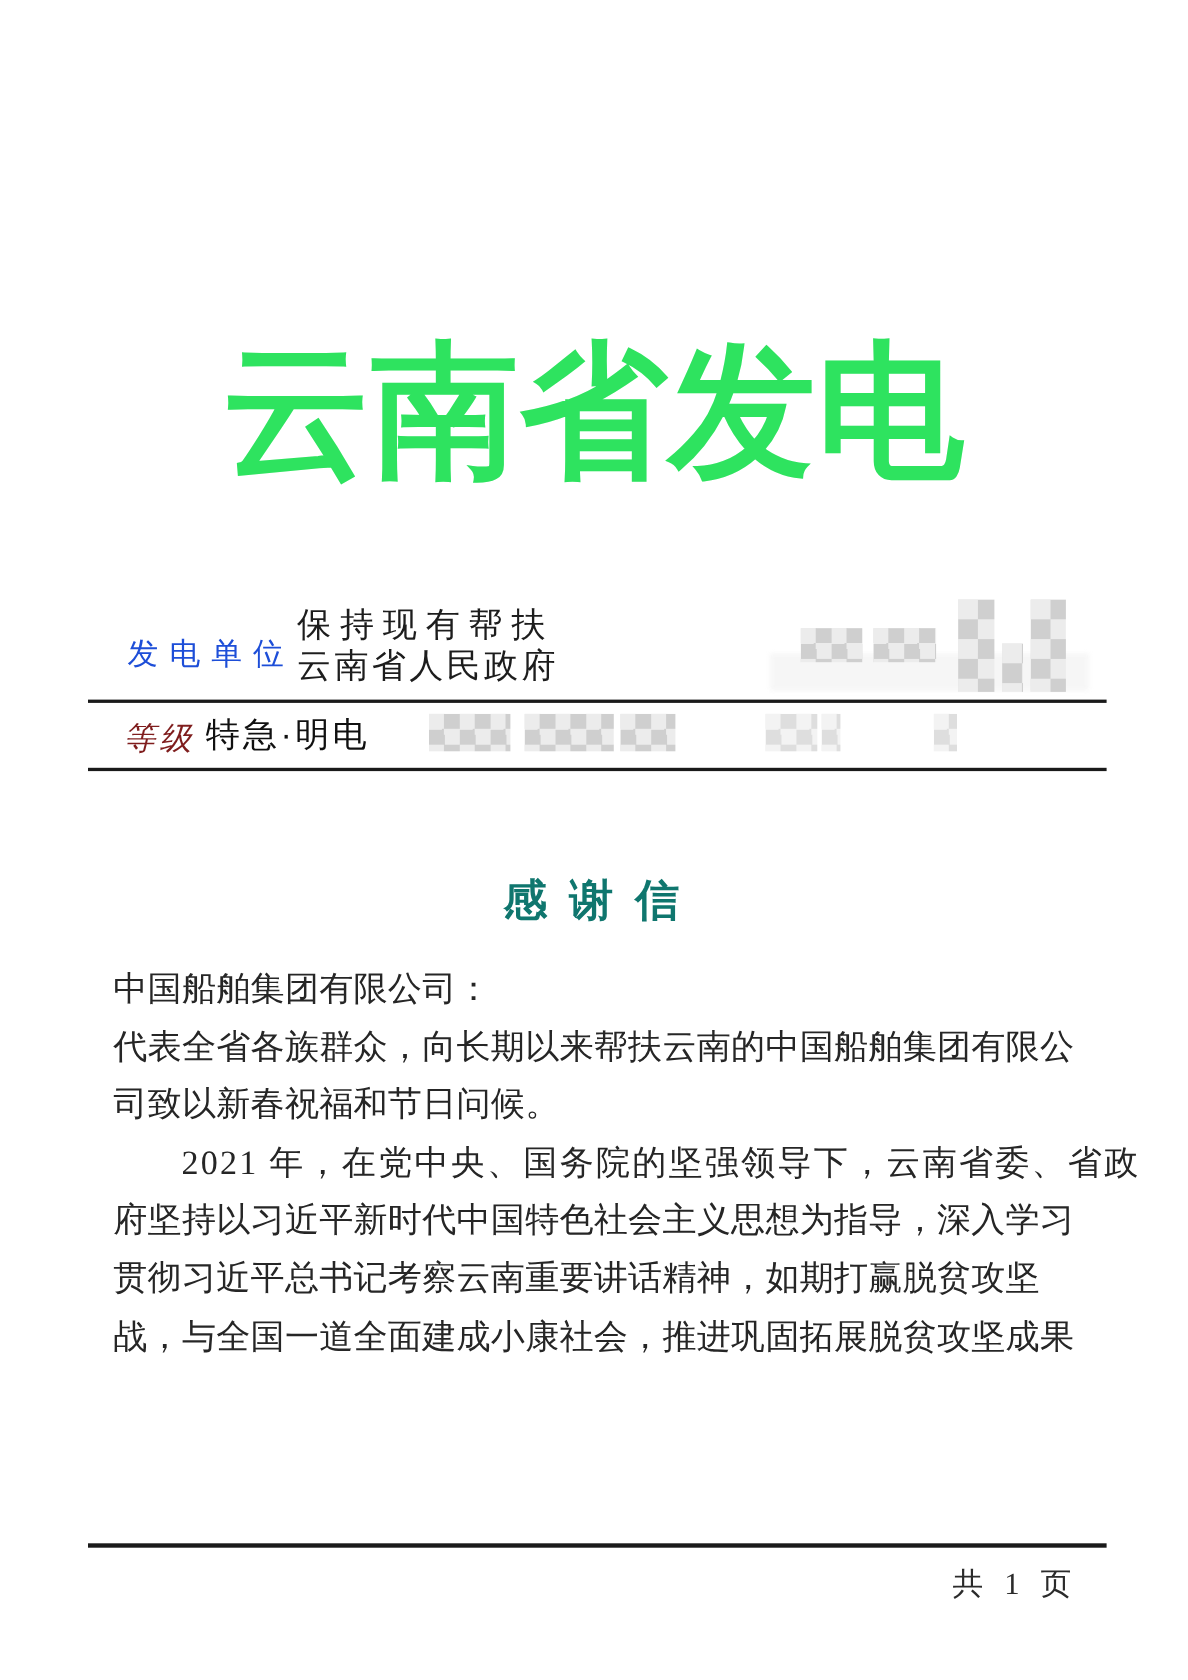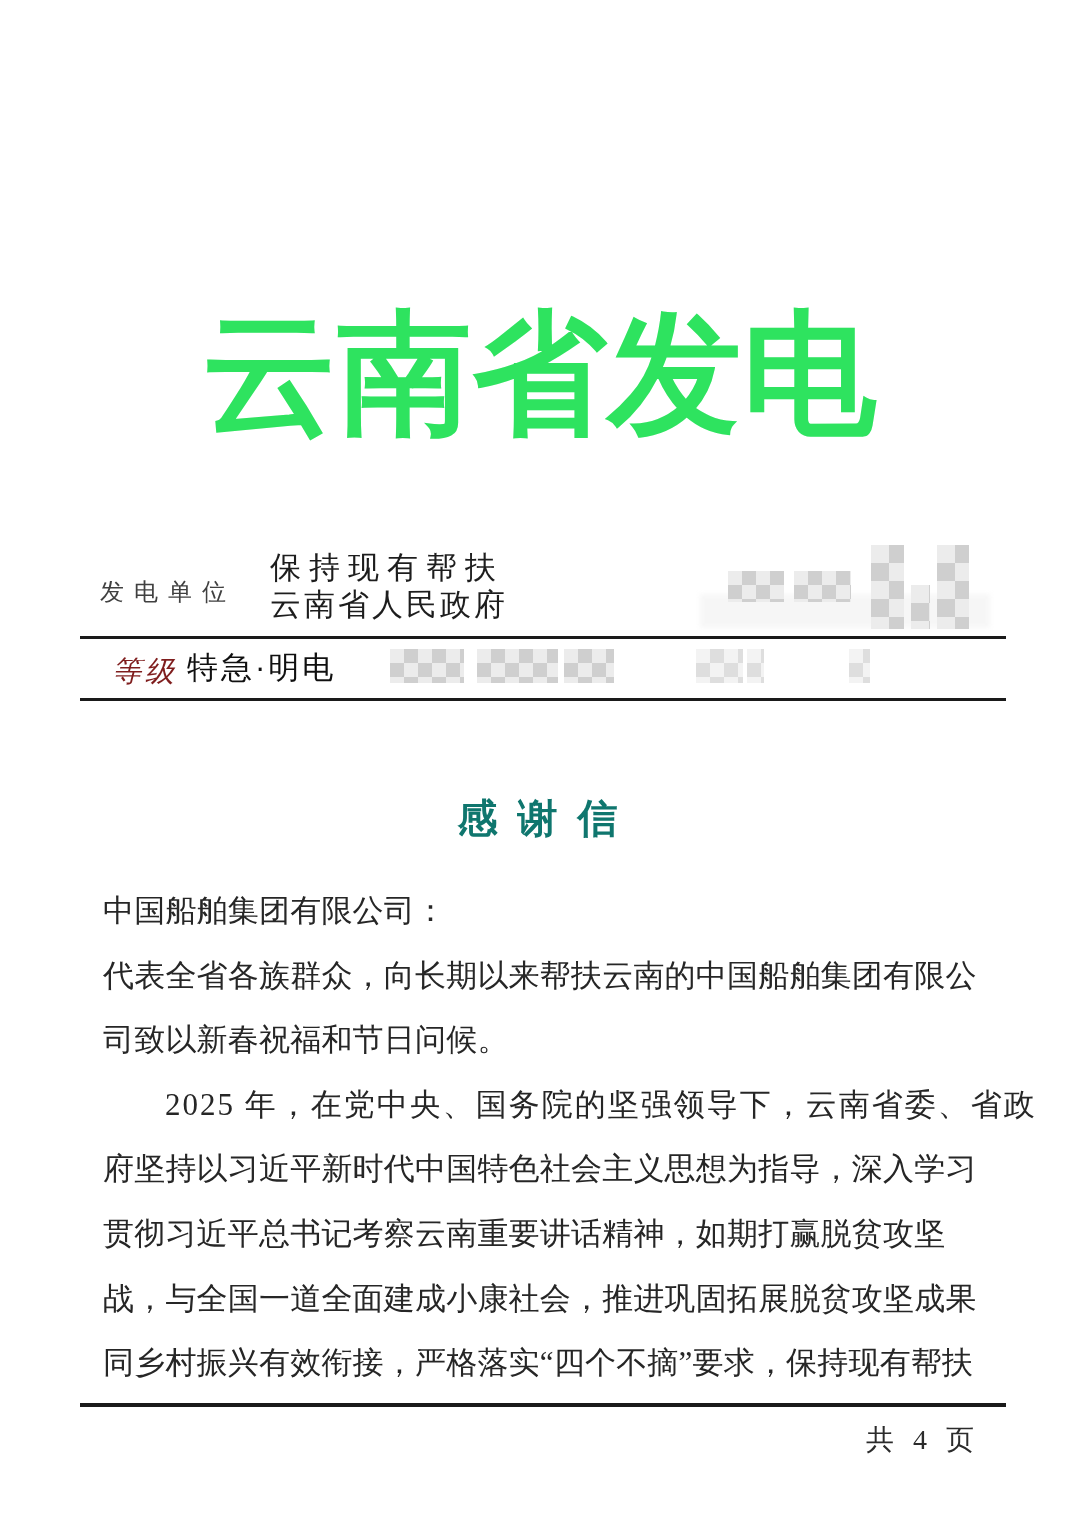--- a/index.html
+++ b/index.html
@@ -11,22 +11,22 @@
   }
   
   .telegram-title {
     position:absolute; top:300px; left:0; width:100%;
     text-align:center; font-family:"Liberation Serif", serif;
     font-weight:bold; font-size:134px; line-height:1.12;
     letter-spacing:1px; color:#2ee35f;
   }
   
   .issuer-label {
-    position:absolute; left:100px; top:576px;
-    font-size:24px; letter-spacing:10px; color:#404040;
+    position:absolute; left:116px; top:576px;
+    font-size:28px; letter-spacing:10px; color:#1d4ed8;
   }
   .issuer-values {
     position:absolute; left:270px; top:549px;
     font-size:31px; line-height:37px; color:#1d1d1d; white-space:nowrap;
   }
   .issuer-values .l1 { letter-spacing:8px; }
   .issuer-values .l2 { letter-spacing:3px;text-align:right; }
   .rule {
     position:absolute; left:80px; width:926px; height:3px; background:#1a1a1a;
   }
@@ -45,21 +45,21 @@
   .letter-title {
     position:absolute; top:791px; left:0; width:100%;
     text-align:center; font-weight:700; font-size:40px;
     letter-spacing:5px; color:#0f766e;
   }
   
   .body-text {
     position:absolute; left:103px; top:873px; width:880px;
     font-size:31px; line-height:52.6px; color:#262626;
   }
-  .body-text .line { white-space:nowrap; letter-spacing:0.2px;margin-top:12px; }
+  .body-text .line { white-space:nowrap; letter-spacing:0.2px; }
   .body-text .line.indent { text-indent:2em; }
   .body-text .line.stretch { letter-spacing:2px; }
   
   .footer-rule {
     position:absolute; left:80px; top:1403px; width:926px; height:4px; background:#1a1a1a;
   }
   .page-count {
     position:absolute; top:1421px; right:100px;
     font-size:28px; letter-spacing:6px; color:#2b2b2b;
   }
@@ -112,23 +112,22 @@
   <div class="px light" style="left:849px;top:649px;width:21px;height:34px;"></div>
 
   <div class="rule r2"></div>
 
   <h2 class="letter-title">感 谢 信</h2>
 
   <div class="body-text">
     <div class="line">中国船舶集团有限公司：</div>
     <div class="line">代表全省各族群众，向长期以来帮扶云南的中国船舶集团有限公</div>
     <div class="line">司致以新春祝福和节日问候。</div>
-    <div class="line indent stretch">2025 年，在党中央、国务院的坚强领导下，云南省委、省政</div>
+    <div class="line indent stretch">2021 年，在党中央、国务院的坚强领导下，云南省委、省政</div>
     <div class="line">府坚持以习近平新时代中国特色社会主义思想为指导，深入学习</div>
     <div class="line">贯彻习近平总书记考察云南重要讲话精神，如期打赢脱贫攻坚</div>
     <div class="line">战，与全国一道全面建成小康社会，推进巩固拓展脱贫攻坚成果</div>
-    <div class="line">同乡村振兴有效衔接，严格落实“四个不摘”要求，保持现有帮扶</div>
   </div>
 
   <div class="footer-rule"></div>
-  <div class="page-count">共 4 页</div>
+  <div class="page-count">共 1 页</div>
 
 </div>
 
 </body></html>

